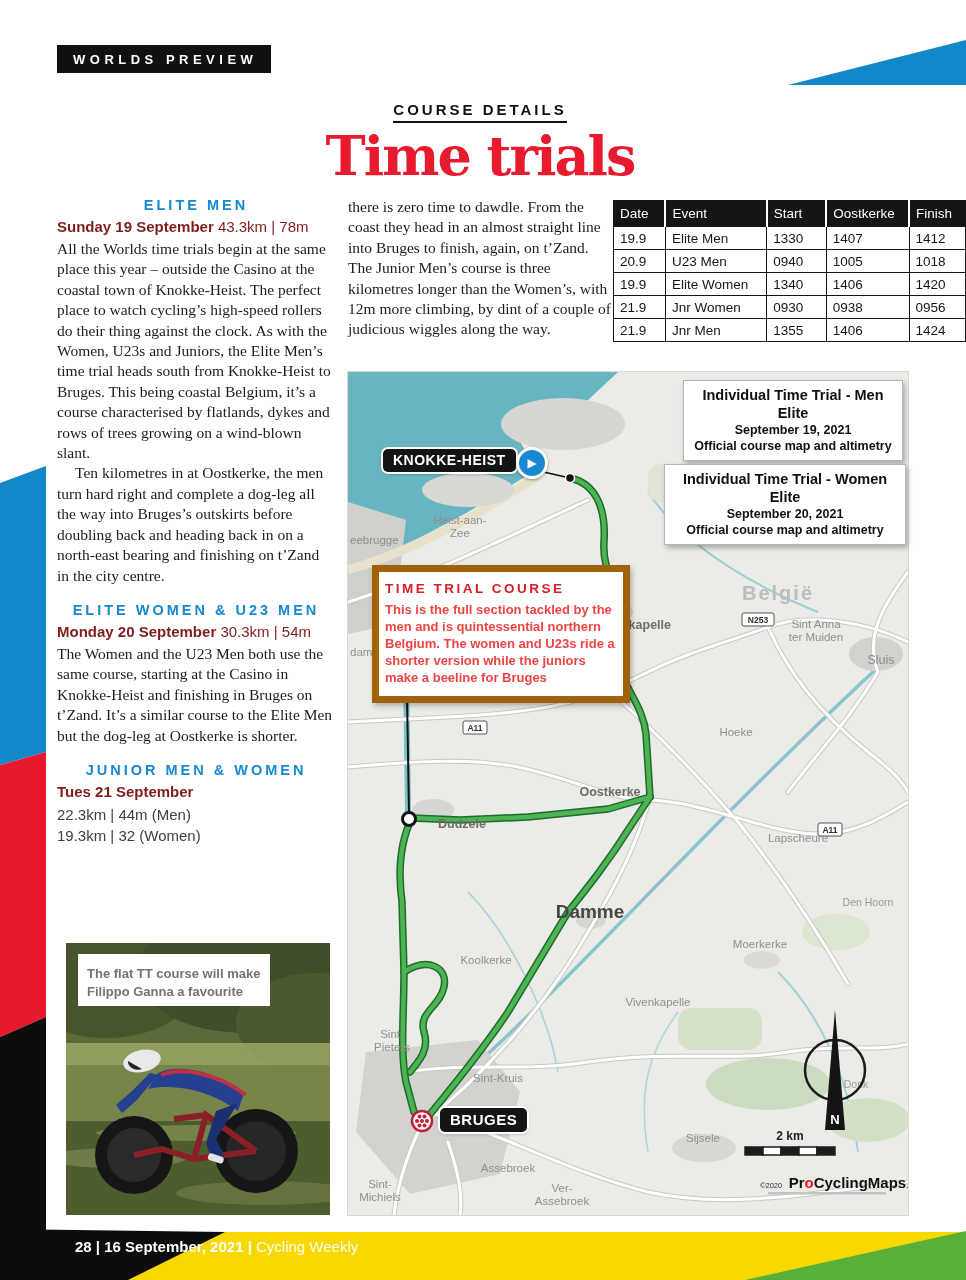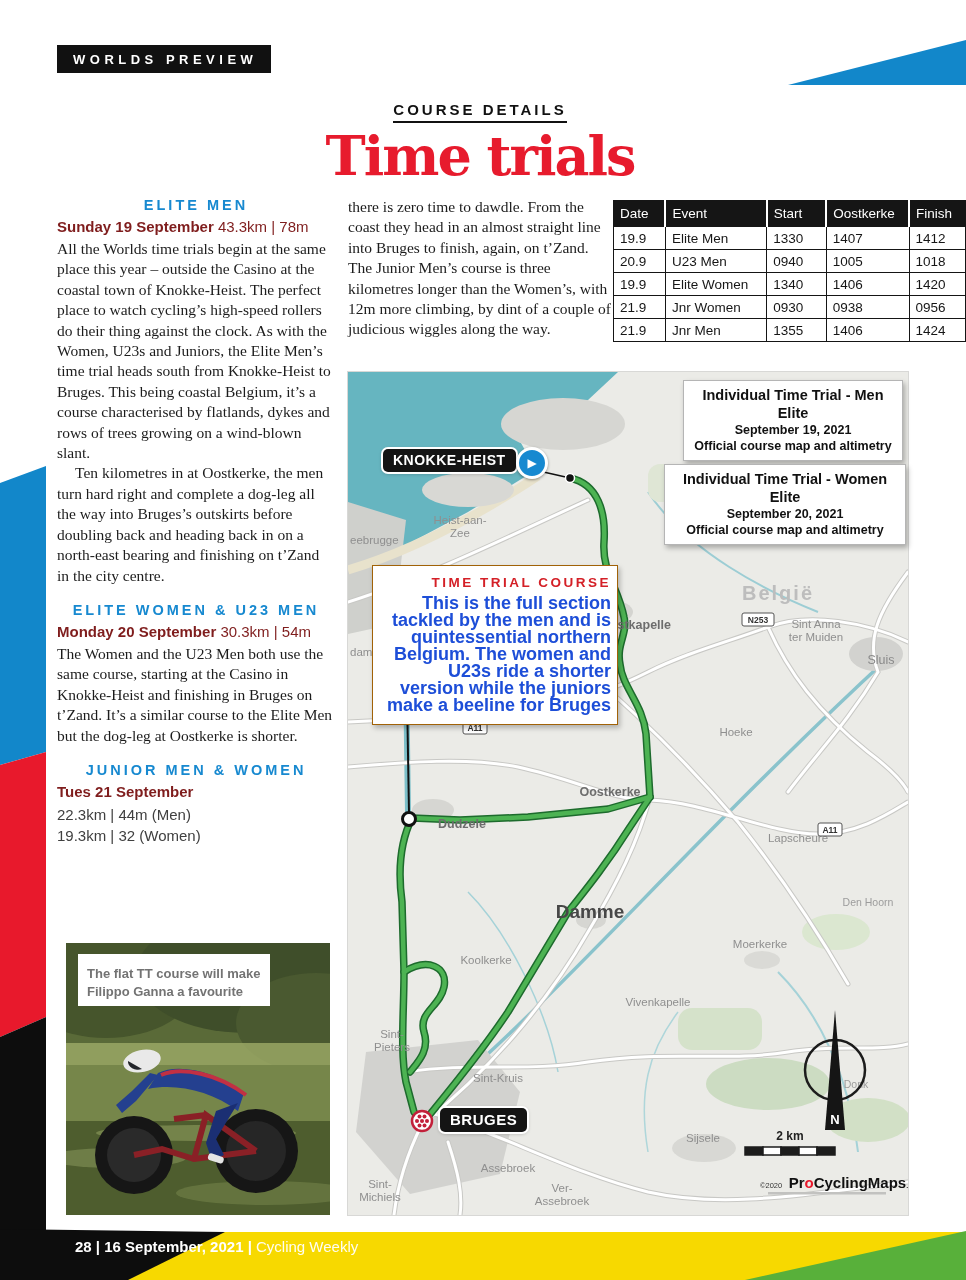--- a/index.html
+++ b/index.html
@@ -38,24 +38,24 @@
   .sched td{border:1.6px solid #151515;padding:3.5px 6px;}
   
   .map{position:absolute;left:348px;top:372px;width:560px;height:843px;background:#ebebe7;
        outline:1px solid #d8d8d6;}
   .map svg.base{position:absolute;left:0;top:0;}
   .mbox{position:absolute;background:#fff;border:1px solid #b5b5b5;text-align:center;
         box-shadow:2px 3px 5px rgba(0,0,0,.28);padding:5px 6px 6px 6px;color:#111;}
   .mbox .t1{font-size:14.5px;font-weight:bold;line-height:18px;}
   .mbox .t2,.mbox .t3{font-size:12.5px;font-weight:bold;line-height:16px;}
   .callout{position:absolute;left:24px;top:193px;width:232px;background:#fff;
-           border:1px solid #a16207;box-shadow:2px 3px 5px rgba(0,0,0,.25);
-           text-align:right;padding:9px 6px 10px 6px;}
+           border:7px solid #a16207;box-shadow:2px 3px 5px rgba(0,0,0,.25);
+           text-align:left;padding:9px 6px 10px 6px;}
   .callout .ch{color:#d42027;font-size:13.5px;font-weight:bold;letter-spacing:2.5px;margin-bottom:5px;}
-  .callout .cb{font-size:18px;font-weight:600;line-height:17px;color:#1d4ed8;}
+  .callout .cb{font-size:13px;font-weight:600;line-height:17px;color:#ef4444;}
   .pill{position:absolute;background:#141414;color:#fff;font-weight:bold;
         border-radius:5px;padding:3px 10px 4px 10px;letter-spacing:.5px;
         box-shadow:0 0 0 2px #fff,0 1px 4px rgba(0,0,0,.4);white-space:nowrap;}
   .pill-knokke{left:35px;top:77px;font-size:14px;}
   .pill-bruges{left:92px;top:736px;font-size:15px;}
   .start-icon{position:absolute;left:168px;top:75px;width:26px;height:26px;border-radius:50%;
               background:#1789d0;border:3px solid #fff;box-shadow:0 1px 3px rgba(0,0,0,.4);
               color:#fff;font-size:12px;line-height:26px;text-align:center;}
   .finish-icon{position:absolute;left:62px;top:737px;width:24px;height:24px;}
   .m-town{font-family:"Liberation Sans",sans-serif;font-size:11.5px;fill:#8f8f8f;}

